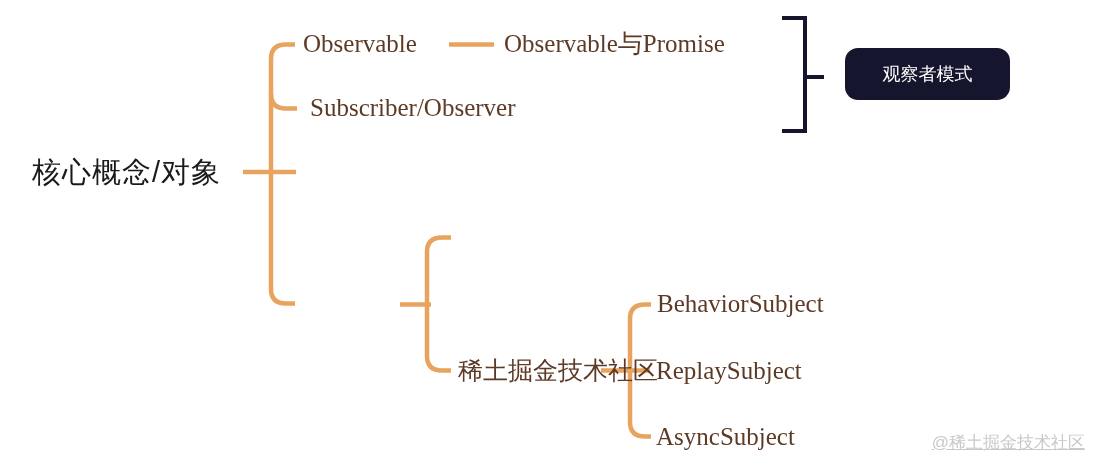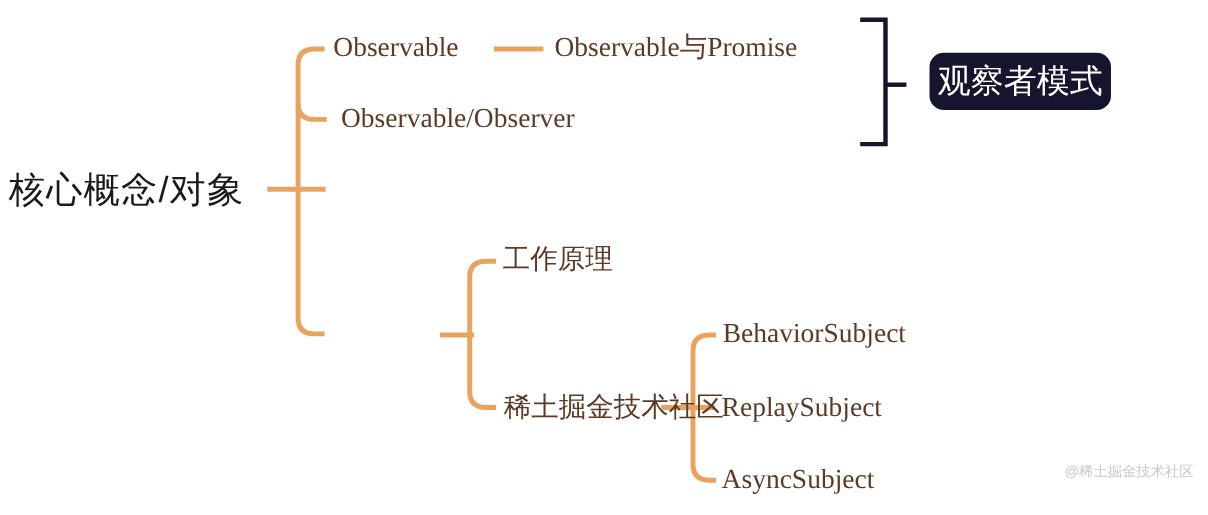--- a/index.html
+++ b/index.html
@@ -48,48 +48,50 @@
     transform: translateY(-50%);
     white-space: nowrap;
     color: var(--node-text);
     font-size: 25px;
     font-family: "Liberation Serif", serif;
     line-height: 1.2;
   }
   .node.root {
     color: var(--root-text);
     font-family: "Liberation Sans", sans-serif;
-    font-size: 33px;
+    font-size: 29px;
     font-weight: 500;
     letter-spacing: 1px;
+    margin-left: 24px;
   }
   .badge {
     position: absolute;
     left: 845px;
     top: 48px;
     width: 165px;
     height: 52px;
     background: var(--badge-bg);
     color: var(--badge-text);
     border-radius: 13px;
     font-family: "Liberation Sans", sans-serif;
-    font-size: 30px;
+    font-size: 18px;
     display: flex;
     align-items: center;
     justify-content: center;
     white-space: nowrap;
   }
   .watermark {
     position: absolute;
     right: 13px;
-    bottom: 30px;
+    bottom: 14px;
     color: var(--watermark-text);
     font-family: "Liberation Sans", sans-serif;
-    font-size: 13px;
+    font-size: 17px;
     white-space: nowrap;
+    text-decoration: underline;
   }
 </style>
 </head>
 <body>
 
 <div class="canvas">
 
   <svg class="connectors" viewBox="0 0 1098 468" xmlns="http://www.w3.org/2000/svg">
 
     <path class="orange" d="M295 44.5 H286 Q271 44.5 271 59 V289 Q271 303.5 286 303.5 H295"></path>
@@ -111,24 +113,23 @@
     <path class="navy" d="M782 18 H805 V131 H782"></path>
     <path class="navy" d="M805 77 H824"></path>
   </svg>
 
   <div class="node root" style="left:8px; top:172px;">核心概念/对象</div>
 
   <div class="node" style="left:303px; top:44px;">Observable</div>
 
   <div class="node" style="left:504px; top:44px;">Observable与Promise</div>
 
-  <div class="node" style="left:310px; top:108px;">Observable/Observer</div>
+  <div class="node" style="left:310px; top:108px;">Subscriber/Observer</div>
 
 
-  <div class="node" style="left:457px; top:237px;">工作原理</div>
 
 
   <div class="node" style="left:458px; top:371px;">稀土掘金技术社区</div>
 
   <div class="node" style="left:657px; top:304px;font-family:Liberation Serif, serif;">BehaviorSubject</div>
 
   <div class="node" style="left:656px; top:437px;">AsyncSubject</div>
 
   <div class="node" style="left:656px; top:371px;">ReplaySubject</div>
 

